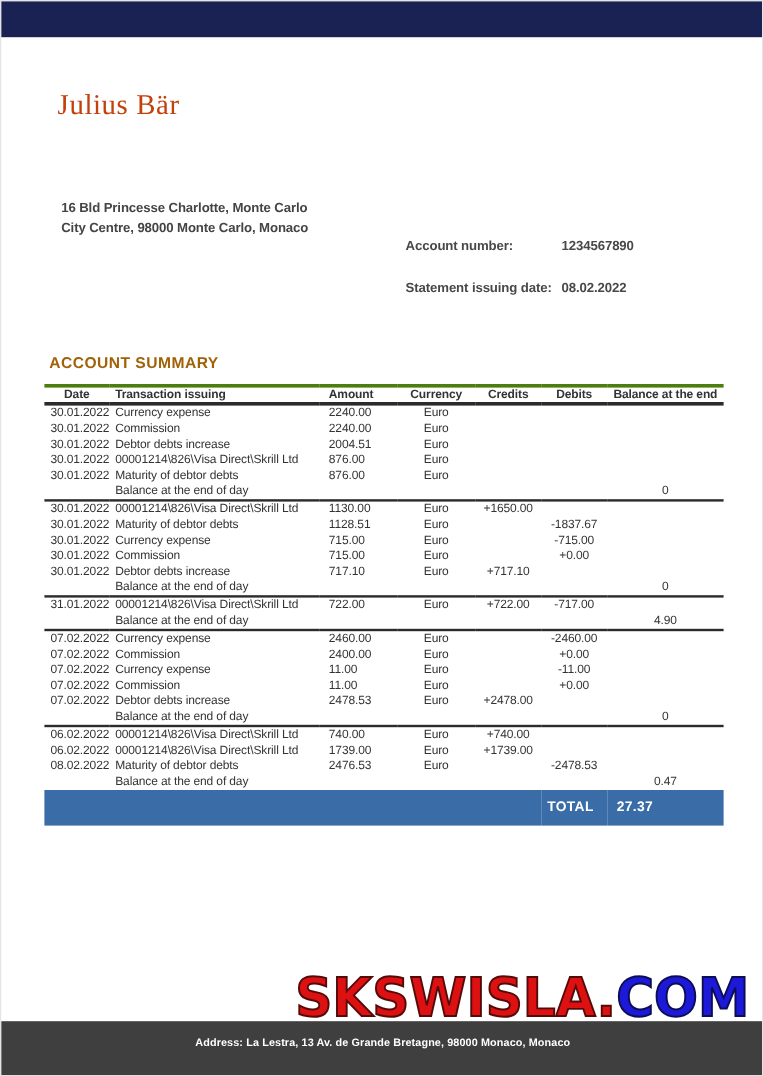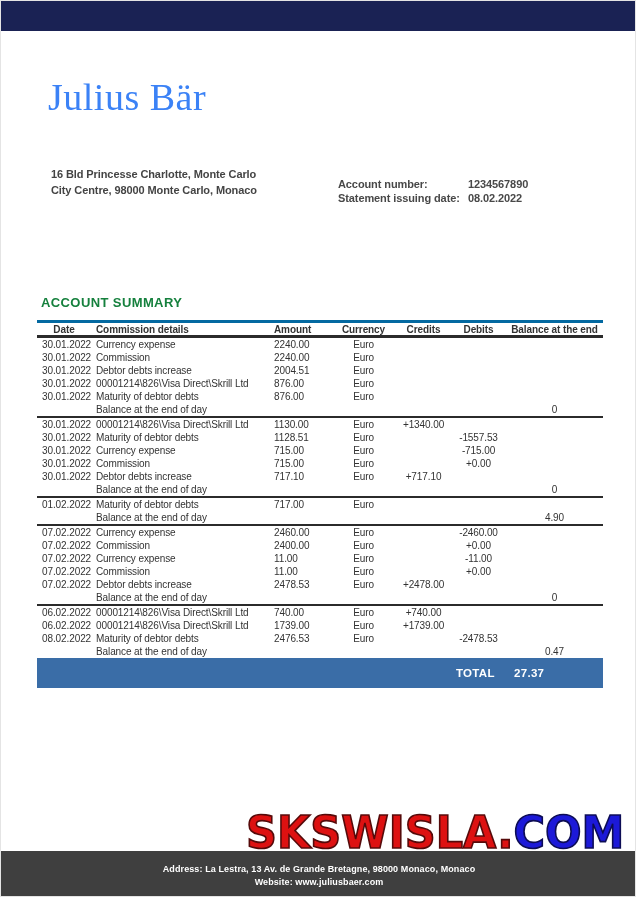--- a/index.html
+++ b/index.html
@@ -9,45 +9,45 @@
     overflow:hidden; font-family:"Liberation Sans", sans-serif;
     border:1px solid #e4e4e4;
   }
   .topbar {
     position:absolute; top:0; left:0; width:636px; height:30px;
     background:#1a2254;
   }
   .logo {
     position:absolute; top:74px; left:47px;
     font-family:"Liberation Serif", serif;
-    font-size:38px; color:#3b82f6; letter-spacing:0.5px;
+    font-size:24px; color:#c2410c; letter-spacing:0.5px;
   }
   .customer {
     position:absolute; top:165px; left:50px;
     font-size:11px; font-weight:700; color:#444; line-height:16px;
     letter-spacing:-0.1px;
   }
   .customer .name { font-size:11.5px; }
   .account-info {
     position:absolute; top:176px; left:337px;
     font-size:11px; font-weight:700; color:#484848; letter-spacing:-0.1px;
   }
-  .ai-row { display:flex; height:14px; line-height:14px; }
+  .ai-row { display:flex; height:14px; line-height:14px;margin-top:21px; }
   .ai-label { width:130px; }
   .summary-title {
     position:absolute; top:294px; left:40px;
-    font-size:13px; font-weight:700; color:#15803d; letter-spacing:0.4px;
+    font-size:13px; font-weight:700; color:#a16207; letter-spacing:0.4px;
   }
   table.statement {
     position:absolute; top:319px; left:36px; width:566px;
     border-collapse:collapse; table-layout:fixed;
     font-size:10px; color:#333; letter-spacing:-0.1px;
   }
   table.statement thead tr {
-    border-top:3px solid #0369a1; border-bottom:3px solid #2b2b2b;
+    border-top:3px solid #4d7c0f; border-bottom:3px solid #2b2b2b;
   }
   table.statement th { font-weight:700; height:15px; white-space:nowrap; overflow:hidden; }
   table.statement tbody.group { border-top:2px solid #2b2b2b; }
   table.statement td { height:13px; line-height:13px; white-space:nowrap; overflow:hidden; }
   table.statement th:nth-child(1) { text-align:center; }
   table.statement th:nth-child(2),
   table.statement td:nth-child(2) { text-align:left; padding-left:5px; }
   table.statement th:nth-child(3),
   table.statement td:nth-child(3) { text-align:left; padding-left:8px; }
   table.statement td:nth-child(1) { text-align:left; padding-left:5px; }
@@ -105,21 +105,21 @@
         <col style="width:175px">
         <col style="width:65px">
       <col style="width:65px">
         <col style="width:55px">
         <col style="width:55px">
         <col style="width:97px">
     </colgroup>
     <thead>
       <tr>
         <th>Date</th>
-        <th>Commission details</th>
+        <th>Transaction issuing</th>
         <th>Amount</th>
         <th>Currency</th>
         <th>Credits</th>
         <th>Debits</th>
         <th>Balance at the end</th>
       </tr>
     </thead>
     <tbody class="group">
         <tr>
           <td>30.01.2022</td>
@@ -175,31 +175,31 @@
           <td></td>
           <td>0</td>
         </tr>
       </tbody>
       <tbody class="group">
         <tr>
           <td>30.01.2022</td>
           <td>00001214\826\Visa Direct\Skrill Ltd</td>
           <td>1130.00</td>
           <td>Euro</td>
-          <td>+1340.00</td>
+          <td>+1650.00</td>
           <td></td>
           <td></td>
         </tr>
         <tr>
           <td>30.01.2022</td>
           <td>Maturity of debtor debts</td>
           <td>1128.51</td>
           <td>Euro</td>
           <td></td>
-          <td>-1557.53</td>
+          <td>-1837.67</td>
           <td></td>
         </tr>
         <tr>
           <td>30.01.2022</td>
           <td>Currency expense</td>
           <td>715.00</td>
           <td>Euro</td>
           <td></td>
           <td>-715.00</td>
           <td></td>
@@ -227,26 +227,26 @@
           <td>Balance at the end of day</td>
           <td></td>
           <td></td>
           <td></td>
           <td></td>
           <td>0</td>
         </tr>
       </tbody>
       <tbody class="group">
         <tr>
-          <td>01.02.2022</td>
-          <td>Maturity of debtor debts</td>
-          <td>717.00</td>
-          <td>Euro</td>
-          <td></td>
-          <td></td>
+          <td>31.01.2022</td>
+          <td>00001214\826\Visa Direct\Skrill Ltd</td>
+          <td>722.00</td>
+          <td>Euro</td>
+          <td>+722.00</td>
+          <td>-717.00</td>
           <td></td>
         </tr>
         <tr>
           <td></td>
           <td>Balance at the end of day</td>
           <td></td>
           <td></td>
           <td></td>
           <td></td>
           <td>4.90</td>
@@ -352,16 +352,15 @@
         <td>TOTAL</td>
         <td>27.37</td>
       </tr>
     </tbody>
   </table>
 
   <div class="watermark"><span class="wm-red">SKSWISLA.</span><span class="wm-blue">COM</span></div>
 
   <div class="footer">
     <div>Address: La Lestra, 13 Av. de Grande Bretagne, 98000 Monaco, Monaco</div>
-    <div>Website: www.juliusbaer.com</div>
   </div>
 
 </div>
 
 </body></html>

